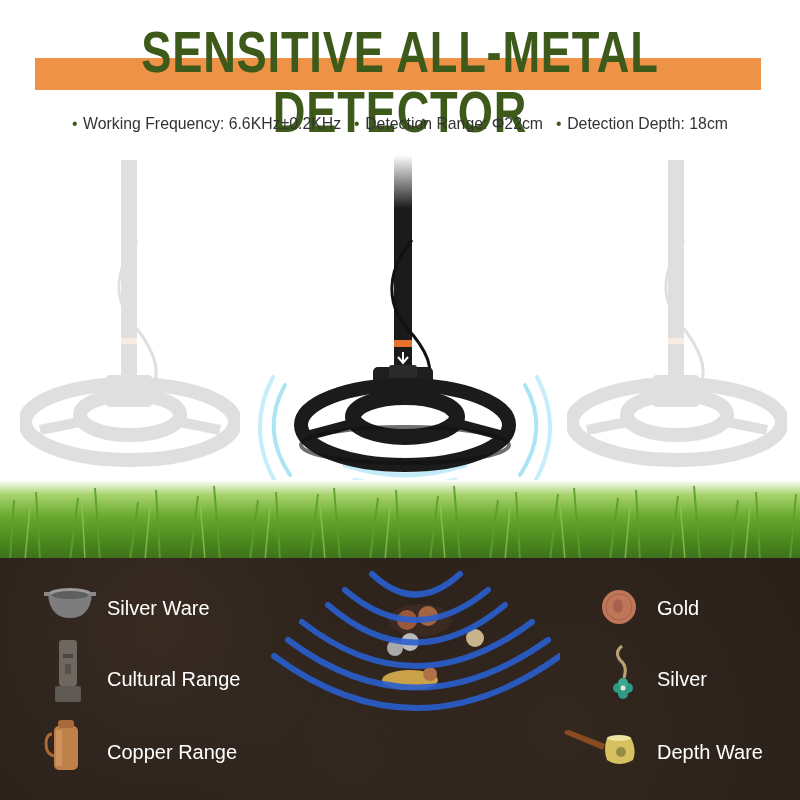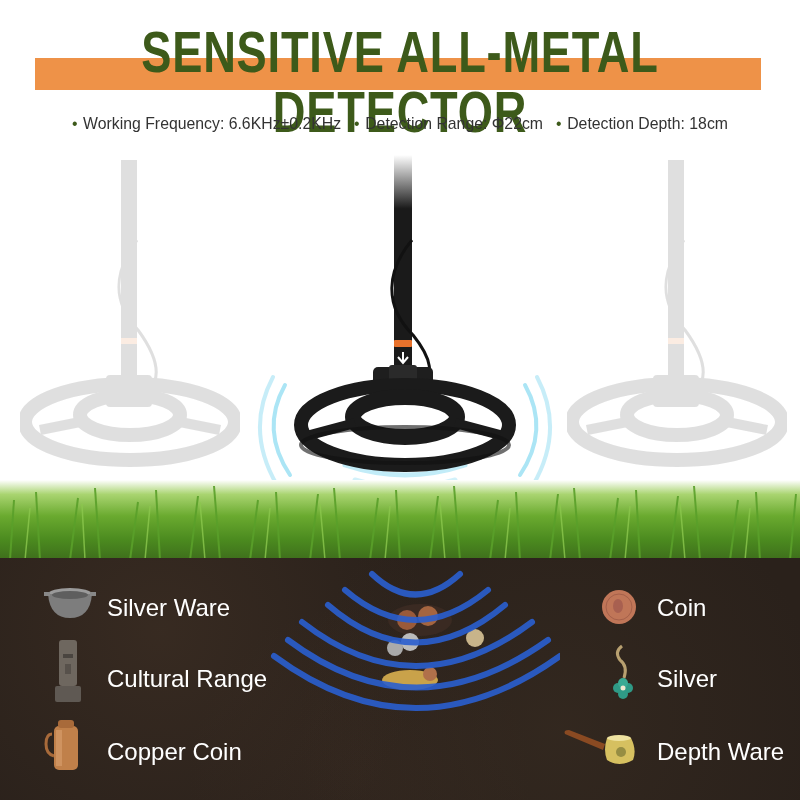--- a/index.html
+++ b/index.html
@@ -40,21 +40,21 @@
     .soil {
       position: absolute; left: 0; top: 558px; width: 800px; height: 242px;
       background:
         radial-gradient(circle at 20% 30%, rgba(80,60,45,0.35) 0, transparent 40%),
         radial-gradient(circle at 70% 70%, rgba(70,55,40,0.3) 0, transparent 45%),
         radial-gradient(circle at 45% 90%, rgba(60,45,35,0.35) 0, transparent 35%),
         #2a211b;
     }
 
     .item-label {
-      position: absolute; color: #ffffff; font-size: 24px; line-height: 24px;
+      position: absolute; color: #ffffff; font-size: 20px; line-height: 24px;
     }
     .item-icon { position: absolute; }
   </style>
 </head>
 <body>
 
 <div class="title-band"></div>
 <div class="title">SENSITIVE ALL-METAL DETECTOR</div>
 
 <div class="specs">
@@ -206,28 +206,28 @@
   <rect x="0" y="46" width="26" height="16" rx="2" fill="#5f5953"></rect>
 </svg>
 <div class="item-label" style="left:107px;top:667px">Cultural Range</div>
 
 <svg class="item-icon" style="left:44px;top:720px" width="38" height="52" viewBox="0 0 38 52">
   <path d="M8 14 Q 2 14 2 24 Q 2 34 10 36" stroke="#a86a3a" stroke-width="3" fill="none"></path>
   <rect x="10" y="6" width="24" height="44" rx="5" fill="#c0804a"></rect>
   <rect x="14" y="0" width="16" height="8" rx="3" fill="#a86a3a"></rect>
   <rect x="12" y="10" width="6" height="36" fill="#d9a070" opacity="0.6"></rect>
 </svg>
-<div class="item-label" style="left:107px;top:740px">Copper Coin</div>
+<div class="item-label" style="left:107px;top:740px">Copper Range</div>
 
 <svg class="item-icon" style="left:601px;top:589px" width="36" height="36" viewBox="0 0 36 36">
   <circle cx="18" cy="18" r="17" fill="#c07658"></circle>
   <circle cx="18" cy="18" r="13" fill="none" stroke="#a5604a" stroke-width="1"></circle>
   <ellipse cx="17" cy="17" rx="5" ry="7" fill="#a86050"></ellipse>
 </svg>
-<div class="item-label" style="left:657px;top:596px">Coin</div>
+<div class="item-label" style="left:657px;top:596px">Gold</div>
 
 <svg class="item-icon" style="left:608px;top:644px" width="30" height="60" viewBox="0 0 30 60">
   <path d="M14 2 Q 6 8 12 16 Q 20 22 16 34" stroke="#b8a070" stroke-width="3" fill="none"></path>
   <circle cx="10" cy="44" r="5" fill="#2f9a86"></circle>
     <circle cx="20" cy="44" r="5" fill="#2f9a86"></circle>
   <circle cx="15" cy="39" r="5" fill="#3aaa94"></circle>
     <circle cx="15" cy="50" r="5" fill="#2f9a86"></circle>
   <circle cx="15" cy="44" r="2.5" fill="#f0e8d0"></circle>
 </svg>
 <div class="item-label" style="left:657px;top:667px">Silver</div>

